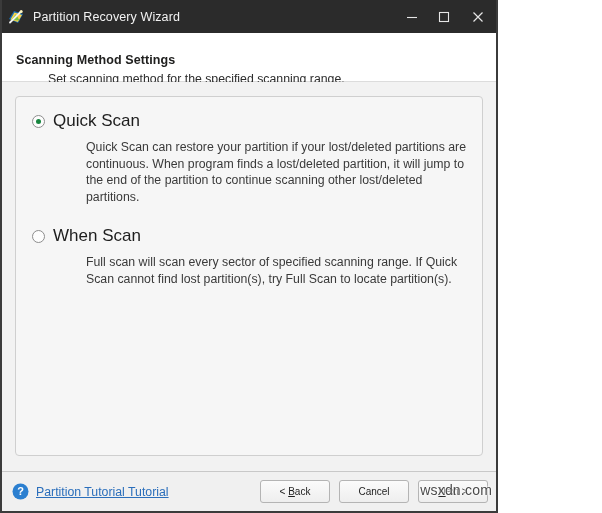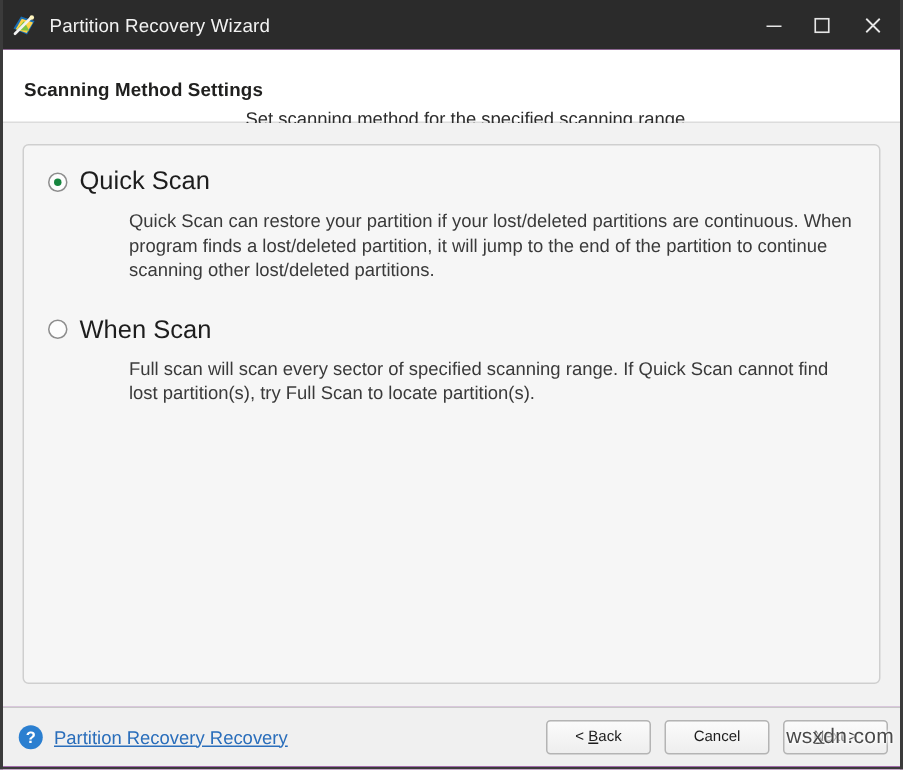--- a/index.html
+++ b/index.html
@@ -6,23 +6,23 @@
   html, body {
     margin: 0; padding: 0;
     background: #ffffff;
   }
   body {
     font-family: "Liberation Sans", sans-serif;
     -webkit-font-smoothing: antialiased;
   }
   .window {
     position: relative;
-    width: 602px;
+    width: 498px;
     height: 513px;
-    background: #d946ef;
+    background: #7f1d1d;
     border-left: 2px solid #3b3b3b;
     border-right: 2px solid #3b3b3b;
     border-bottom: 2px solid #3b3b3b;
     overflow: hidden;
   }
 
   
   .titlebar {
     height: 33px;
     background: #2b2b2b;
@@ -70,22 +70,21 @@
     font-size: 12.5px;
     font-weight: bold;
     color: #20201f;
     letter-spacing: .1px;
     margin-top: 12px;
   }
   .header-sub {
     font-size: 12.3px;
     color: #2d2d2d;
     margin-top: 5px;
-    margin-left: 8px;
-    text-align: center;
+    margin-left: 32px;
   }
 
   
   .body {
     position: relative;
     height: 389px;
     background: #f2f2f2;
     padding: 14px 13px 0 13px;
   }
   .groupbox {
@@ -263,21 +262,21 @@
     </div>
   </div>
 
   <div class="footer">
     <span class="help-icon">
       <svg width="17" height="17" viewBox="0 0 17 17">
         <circle cx="8.5" cy="8.5" r="8" fill="#2b7fd0"></circle>
         <text x="8.5" y="12.4" font-family="Liberation Sans, sans-serif" font-size="11" font-weight="bold" fill="#ffffff" text-anchor="middle">?</text>
       </svg>
     </span>
-    <span class="tutorial-link">Partition Recovery Recovery</span>
+    <span class="tutorial-link">Partition Tutorial Tutorial</span>
 
     <div class="footer-buttons">
       <div class="btn">
           <span><span>&lt; </span><u>B</u><span>ack</span></span>
         </div>
       <div class="btn">
           <span>Cancel</span>
         </div>
       <div class="btn">
           <span><span></span><u>N</u><span>ext &gt;</span></span>

